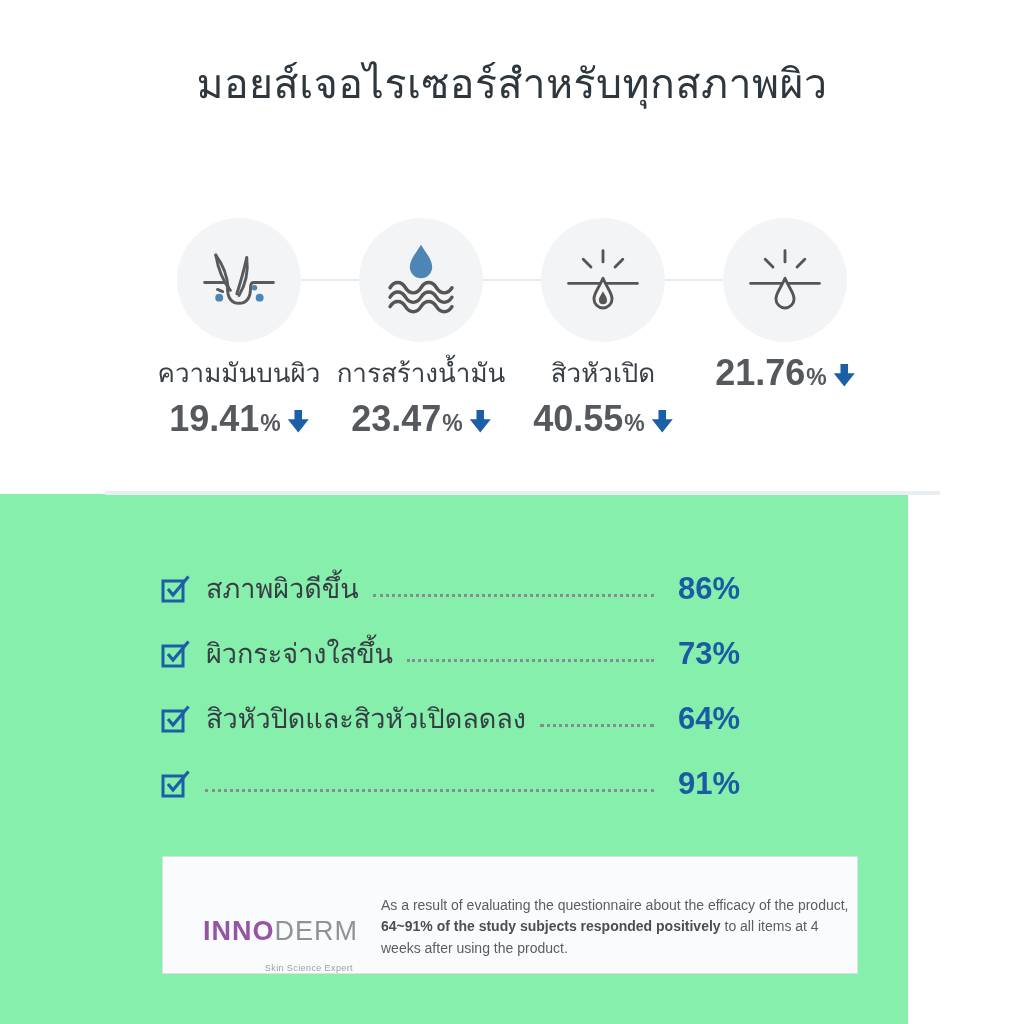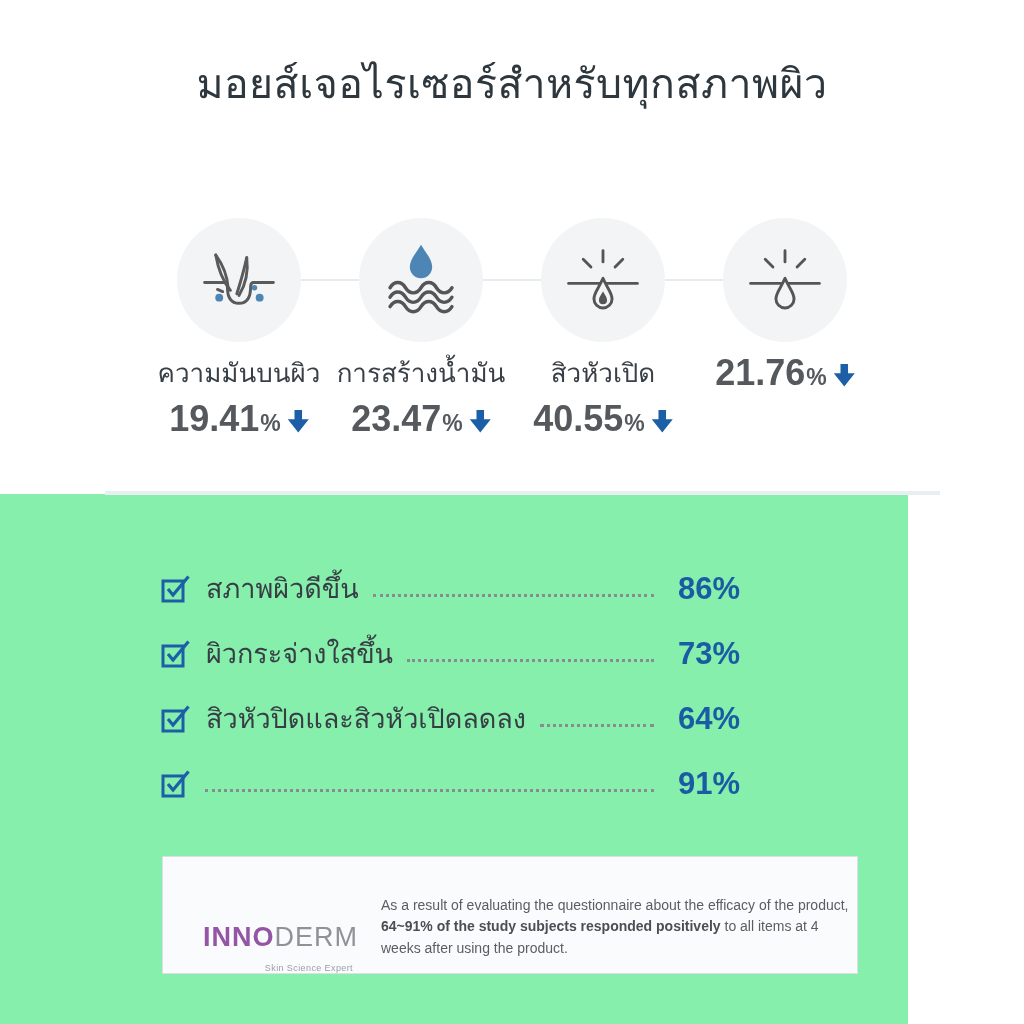--- a/index.html
+++ b/index.html
@@ -82,21 +82,21 @@
     position: absolute; top: 362px; left: 162px; width: 696px; height: 118px;
     border: 1px solid #dcdfe3; background: #fafbfc;
     display: flex; align-items: flex-end; box-sizing: border-box;
   }
   .logo-block { margin-left: 40px; width: 150px; text-align: center; }
   .logo-main { font-size: 27px; letter-spacing: 1px; white-space: nowrap; }
   .logo-inno { color: #9455a5; font-weight: bold; }
   .logo-derm { color: #8f9296; font-weight: 400; }
   .logo-tagline {
     font-size: 9px; color: #9aa0a5; text-align: right;
-    margin-top: 10px; letter-spacing: 0.4px;
+    margin-top: 16px; letter-spacing: 0.4px;
   }
   .footer-text {
     margin-left: 28px; width: 492px;
     font-size: 14px; line-height: 1.52; color: #5a5e63;
   }
   .footer-text b { color: #4b4f54; }
 </style>
 </head>
 <body>
 

